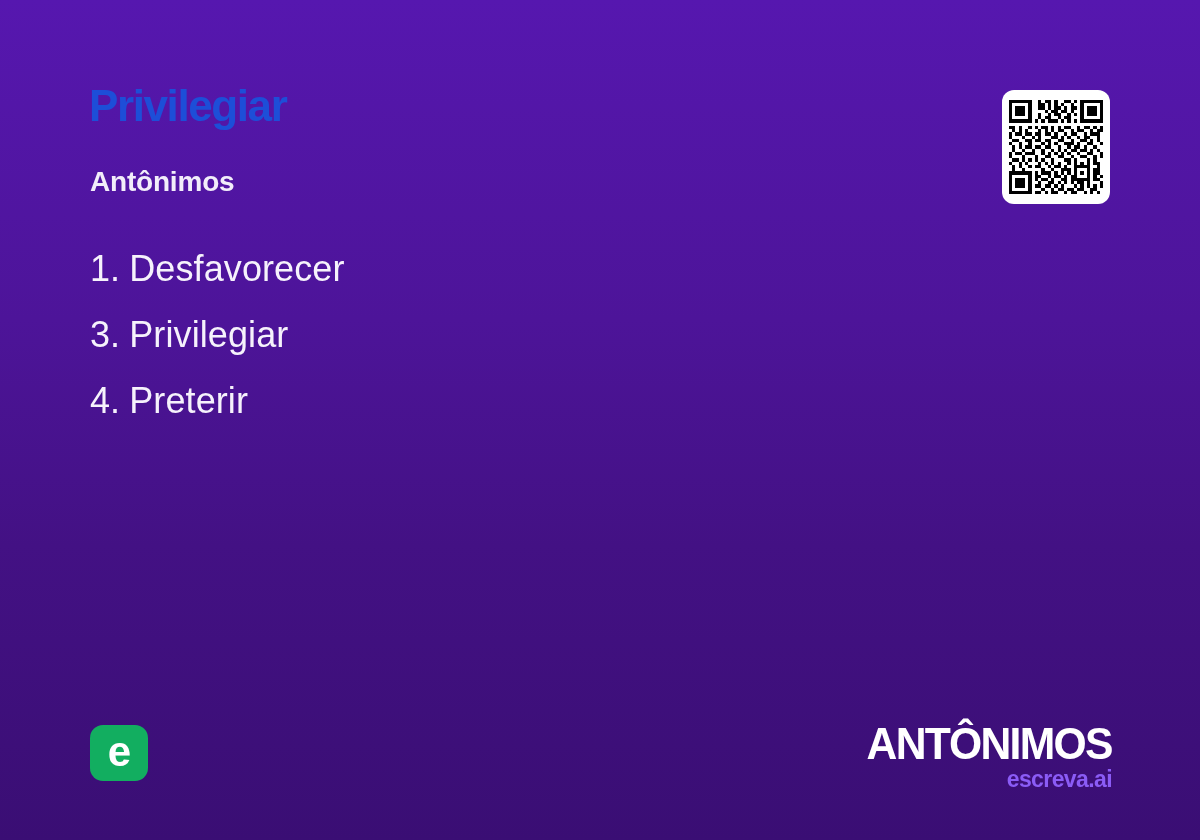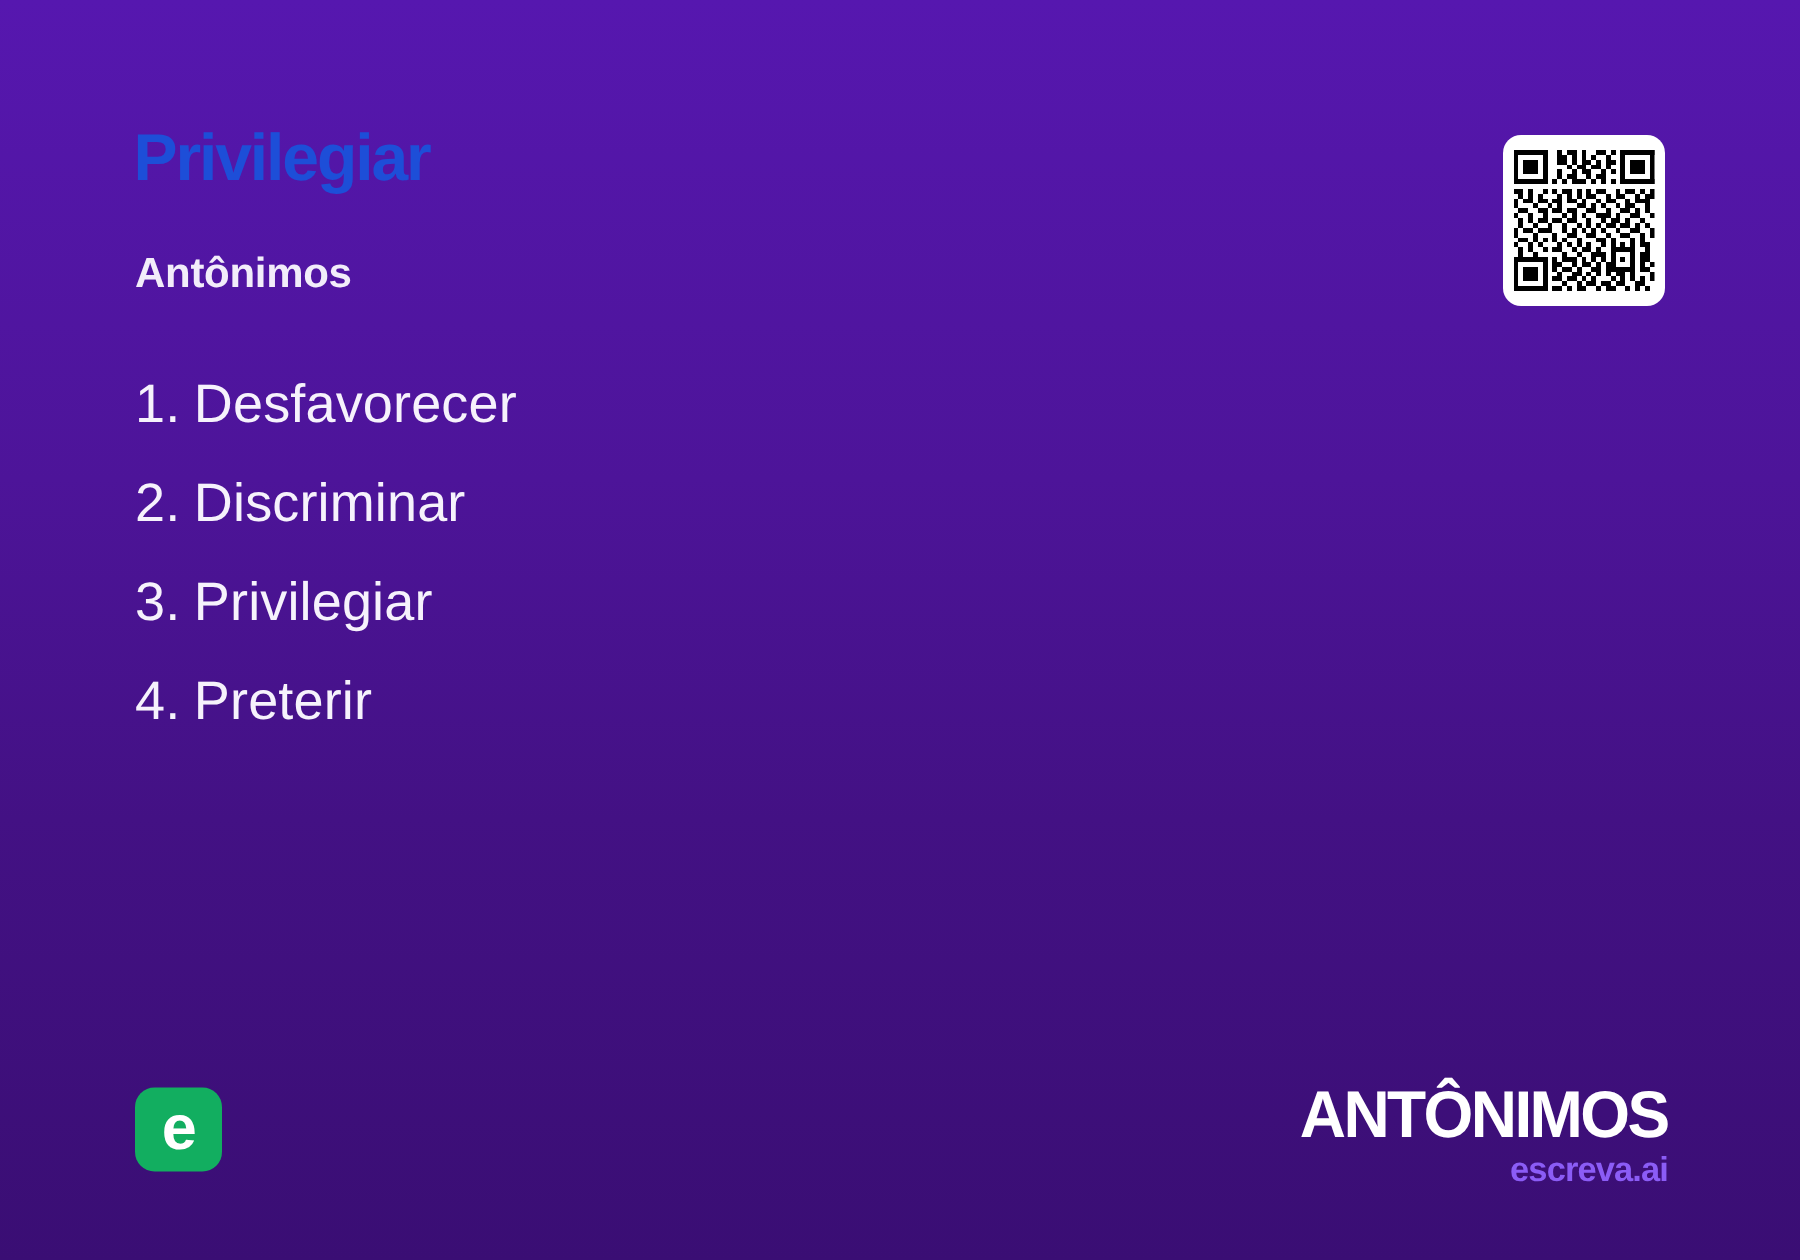--- a/index.html
+++ b/index.html
@@ -149,23 +149,20 @@
 
 <div class="card">
 
   <h1 class="word-title">Privilegiar</h1>
 
   <h2 class="word-subtitle">Antônimos</h2>
 
   <ul class="word-list">
     <li class="word-list-item">
       <span class="idx">1.</span><span class="term">Desfavorecer</span>
-    </li>
-    <li class="word-list-item">
-      <span class="idx">2.</span><span class="term">Discriminar</span>
     </li>
     <li class="word-list-item">
       <span class="idx">3.</span><span class="term">Privilegiar</span>
     </li>
     <li class="word-list-item">
       <span class="idx">4.</span><span class="term">Preterir</span>
     </li>
   </ul>
 
   <div class="qr-card">

